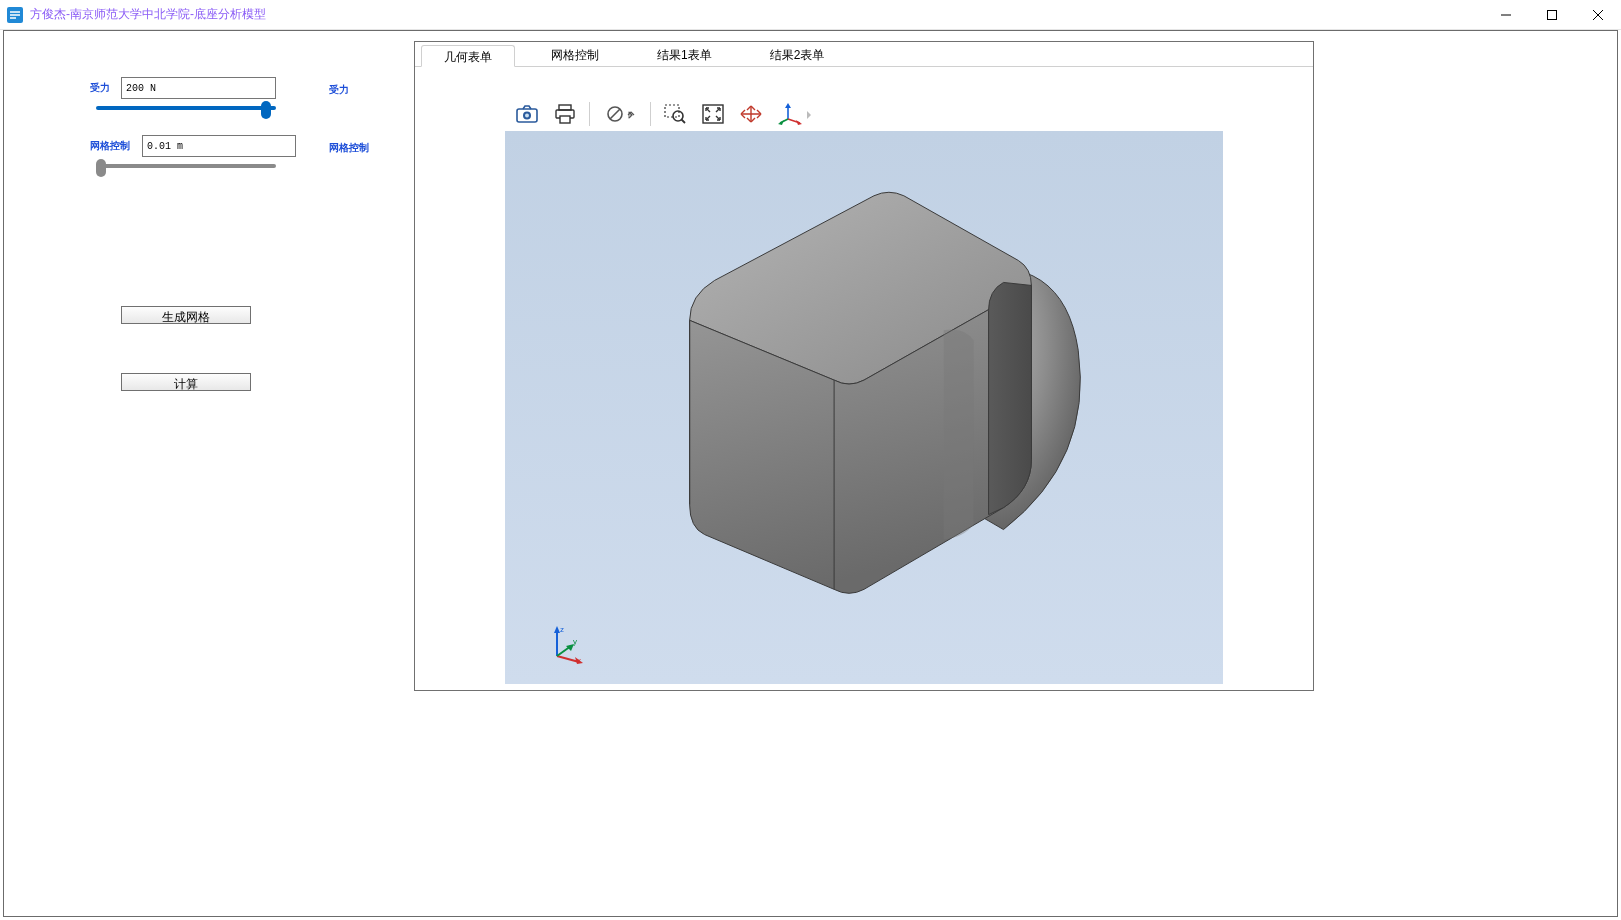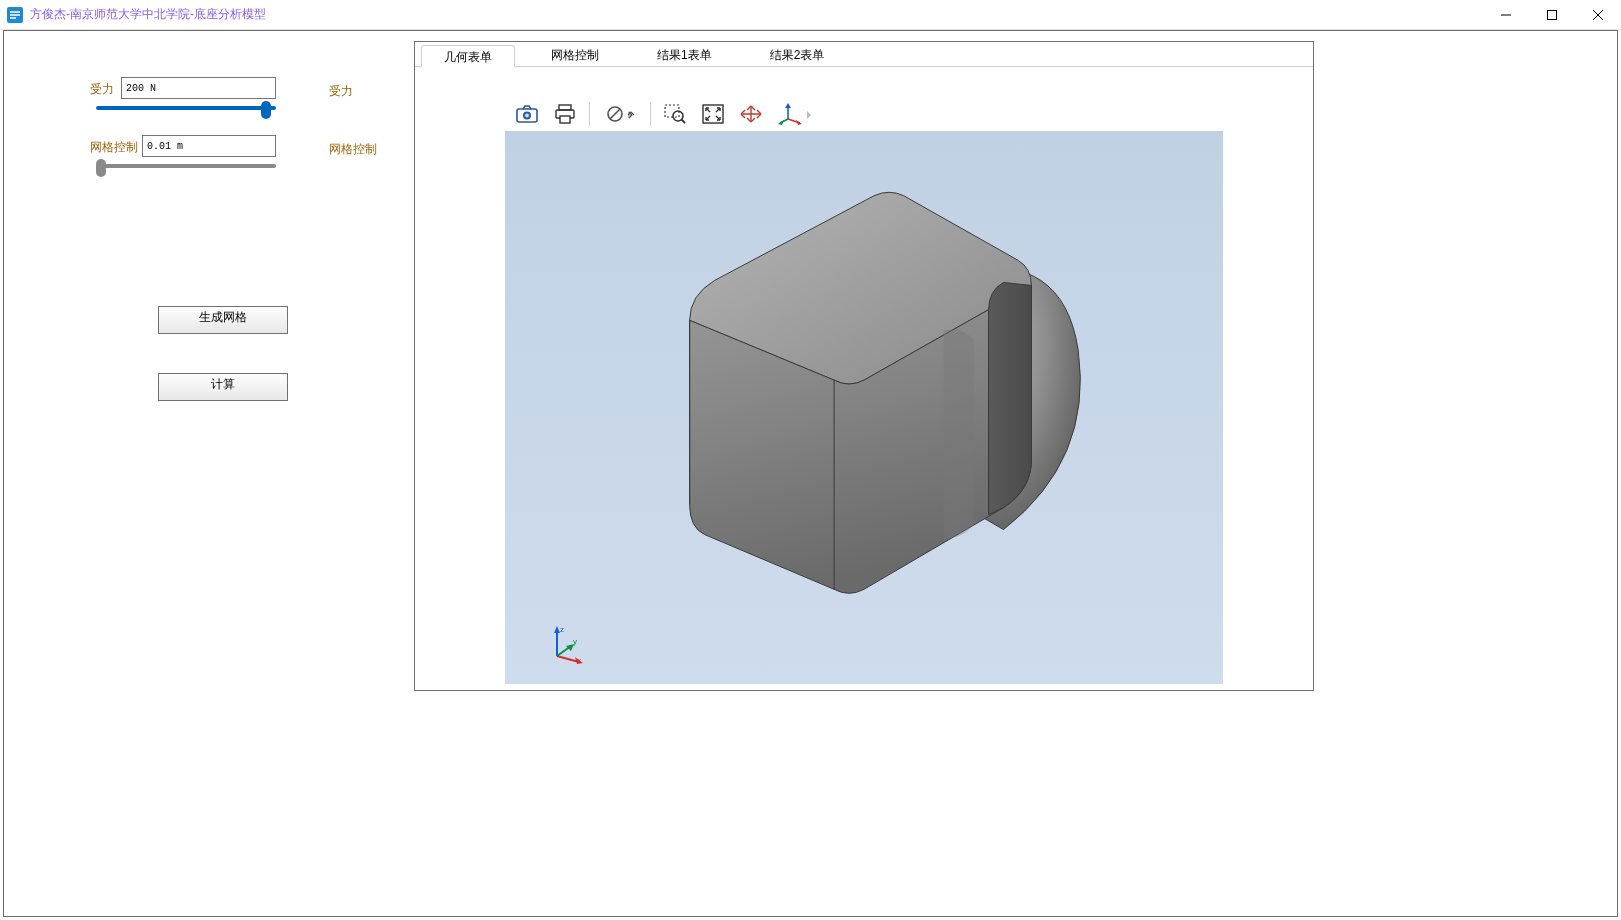--- a/index.html
+++ b/index.html
@@ -8,29 +8,29 @@
 .titlebar { height: 30px; display: flex; align-items: center; padding-left: 6px; background: #fff; border-bottom: 1px solid #e5e5e5; }
 .titlebar .app-icon { width: 18px; height: 18px; margin-right: 6px; }
 .titlebar .title { font-size: 12px; color: #8b5cf6; }
 .titlebar .sp { flex: 1; }
 .titlebar .win-btn { width: 46px; height: 30px; display: flex; align-items: center; justify-content: center; cursor: pointer; }
 .titlebar .win-btn svg { pointer-events: none; }
 
 .client { position: absolute; top: 30px; left: 3px; right: 3px; bottom: 3px; border: 1px solid #6b6b6b; background: #fff; }
 
 .side { position: absolute; left: 0; top: 0; width: 410px; height: 100%; }
-.side .lbl { position: absolute; font-size: 12px; color: #a16207; }
+.side .lbl { position: absolute; font-size: 10px; color: #1d4ed8; font-weight: bold; }
 .side .txt-in { position: absolute; height: 22px; border: 1px solid #767676; padding: 2px 4px; font-family: "Consolas","Courier New",monospace; font-size: 10px; background: #fff; }
 .side .slider { position: absolute; height: 20px; }
 .side .slider .track { position: absolute; top: 8px; left: 0; right: 0; height: 4px; border-radius: 2px; }
 .side .slider .track.filled { background: #0067c0; }
 .side .slider .track.empty  { background: #8a8a8a; }
 .side .slider .thumb { position: absolute; top: 3px; width: 10px; height: 18px; border-radius: 5px; background: #0067c0; }
 
-.btn-gen { position: absolute; width: 130px; height: 28px; border: 1px solid #707070; background: linear-gradient(#fdfdfd,#e8e8e8); cursor: pointer; font-size: 12px; text-align: center; line-height: 20px; margin-left: 37px; }
+.btn-gen { position: absolute; width: 130px; height: 18px; border: 1px solid #707070; background: linear-gradient(#fdfdfd,#e8e8e8); cursor: pointer; font-size: 12px; text-align: center; line-height: 20px; }
 
 .main { position: absolute; left: 410px; top: 10px; width: 900px; height: 650px; border: 1px solid #707070; background: #fff; }
 .tabbar { height: 25px; border-bottom: 1px solid #d0d0d0; display: flex; align-items: flex-end; padding-left: 6px; gap: 14px; }
 .tab { height: 22px; padding: 0 22px; line-height: 22px; font-size: 12px; cursor: pointer; }
 .tab.active { border: 1px solid #d0d0d0; border-bottom: 1px solid #fff; border-top-left-radius: 3px; border-top-right-radius: 3px; background: #fff; position: relative; top: 1px; }
 
 .viewer-wrap { position: relative; width: 100%; height: calc(100% - 25px); padding: 30px 90px 6px 90px; }
 .viewer { position: relative; width: 100%; height: 100%; background: #fff; }
 .toolbar { position: absolute; top: 0; left: 0; right: 0; height: 34px; background: #fff; display: flex; align-items: center; gap: 6px; padding: 0px 6px; }
 .tbtn { width: 32px; height: 30px; display: flex; align-items: center; justify-content: center; cursor: pointer; border-radius: 3px; }
@@ -76,21 +76,21 @@
   <div class="side">
     <span class="lbl" style="left:86px; top:50px;">受力</span>
     <input class="txt-in" style="left: 117px; top: 46px; width: 155px;" value="200 N">
     <span class="lbl" style="left:325px; top:52px;">受力</span>
     <div class="slider" style="left:92px; top:67px; width:180px;">
       <div class="track filled" style="left:0; right:0;"></div>
       <div class="thumb" style="left:165px;"></div>
     </div>
 
     <span class="lbl" style="left:86px; top:108px;">网格控制</span>
-    <input class="txt-in" style="left: 138px; top: 104px; width: 134px;" value="0.01 m">
+    <input class="txt-in" style="left: 138px; top: 104px; width: 154px;" value="0.01 m">
     <span class="lbl" style="left:325px; top:110px;">网格控制</span>
     <div class="slider" style="left:92px; top:125px; width:180px;">
       <div class="track empty" style="left:0; right:0;"></div>
       <div class="thumb" style="left:0; background:#8a8a8a;"></div>
     </div>
 
     <div class="btn-gen" style="left:117px; top:275px;">生成网格</div>
     <div class="btn-gen" style="left:117px; top:342px;">计算</div>
   </div>
 

